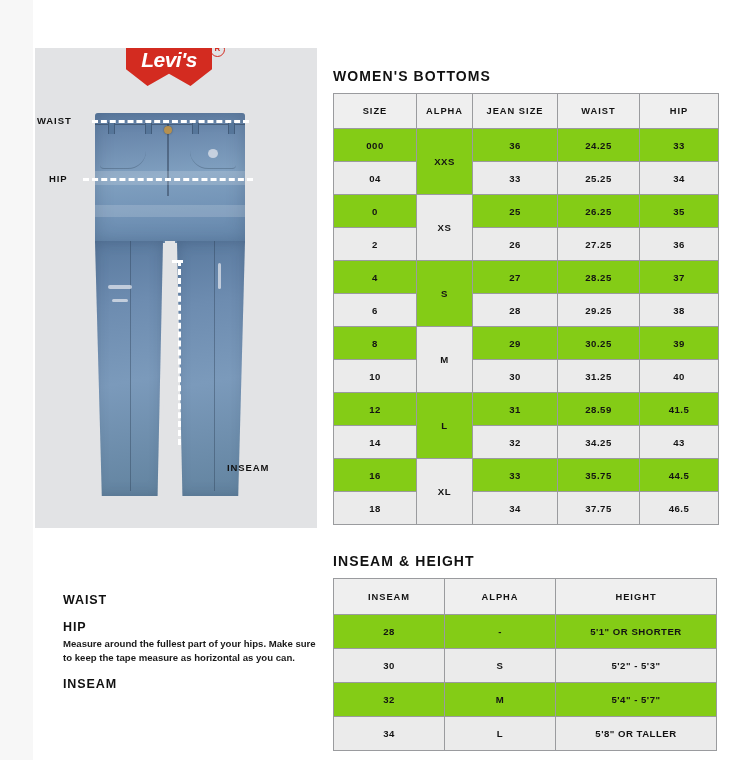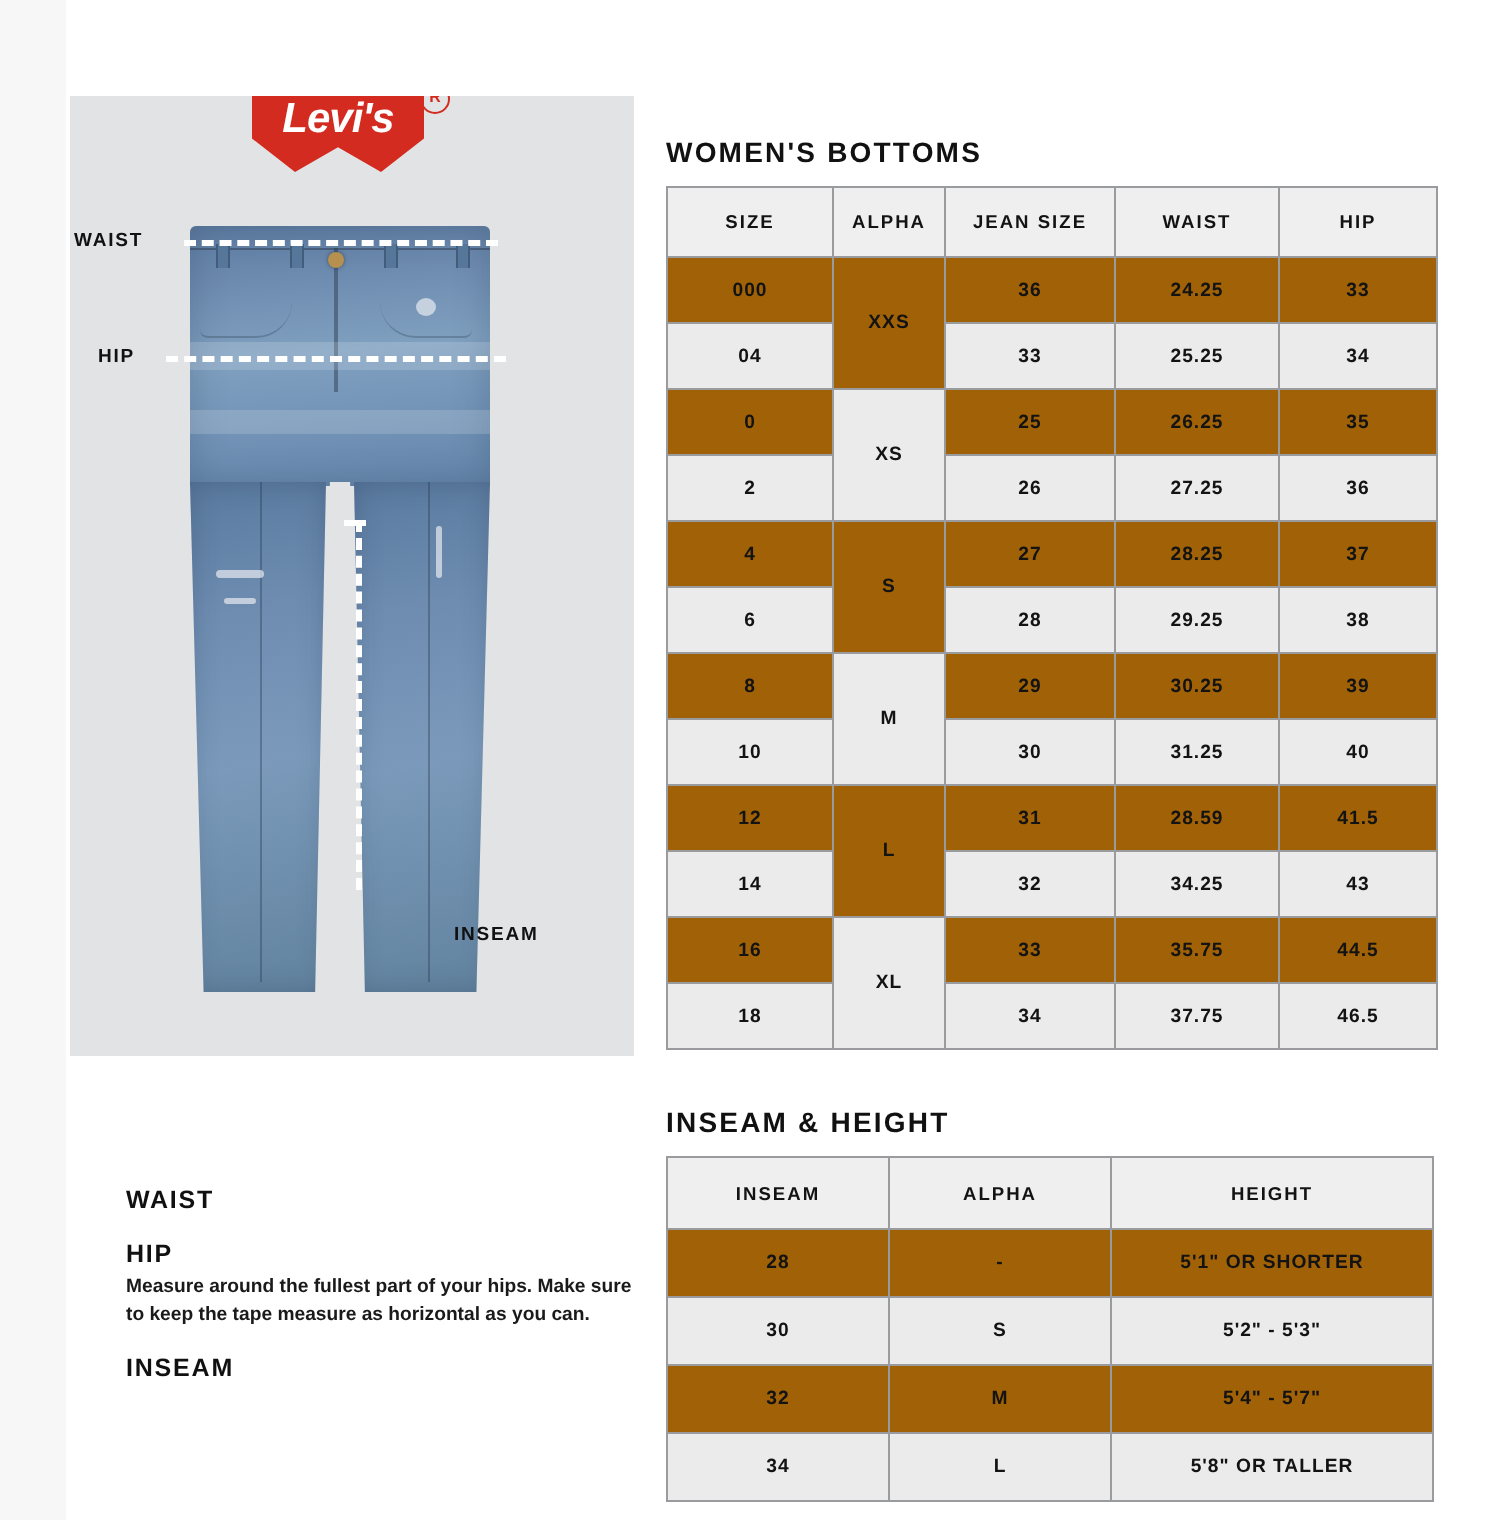--- a/index.html
+++ b/index.html
@@ -258,21 +258,21 @@
     font-size: 9.3px;
     letter-spacing: 1px;
     background: #efefef;
   }
   table.size-table td {
     height: 32px;
     font-size: 9.6px;
     letter-spacing: 0.5px;
   }
   td.shade, th.shade { background: #ebebeb; }
-  td.plain { background: #a16207; }
+  td.plain { background: #84cc16; }
   .sec2 { margin-top: 28px; }
   table.inseam-table td { height: 33px; }
   table.inseam-table th { height: 35px; }
 </style>
 </head>
 <body>
 
 <div class="page-margin-left"></div>
 
 <div class="page-root">

